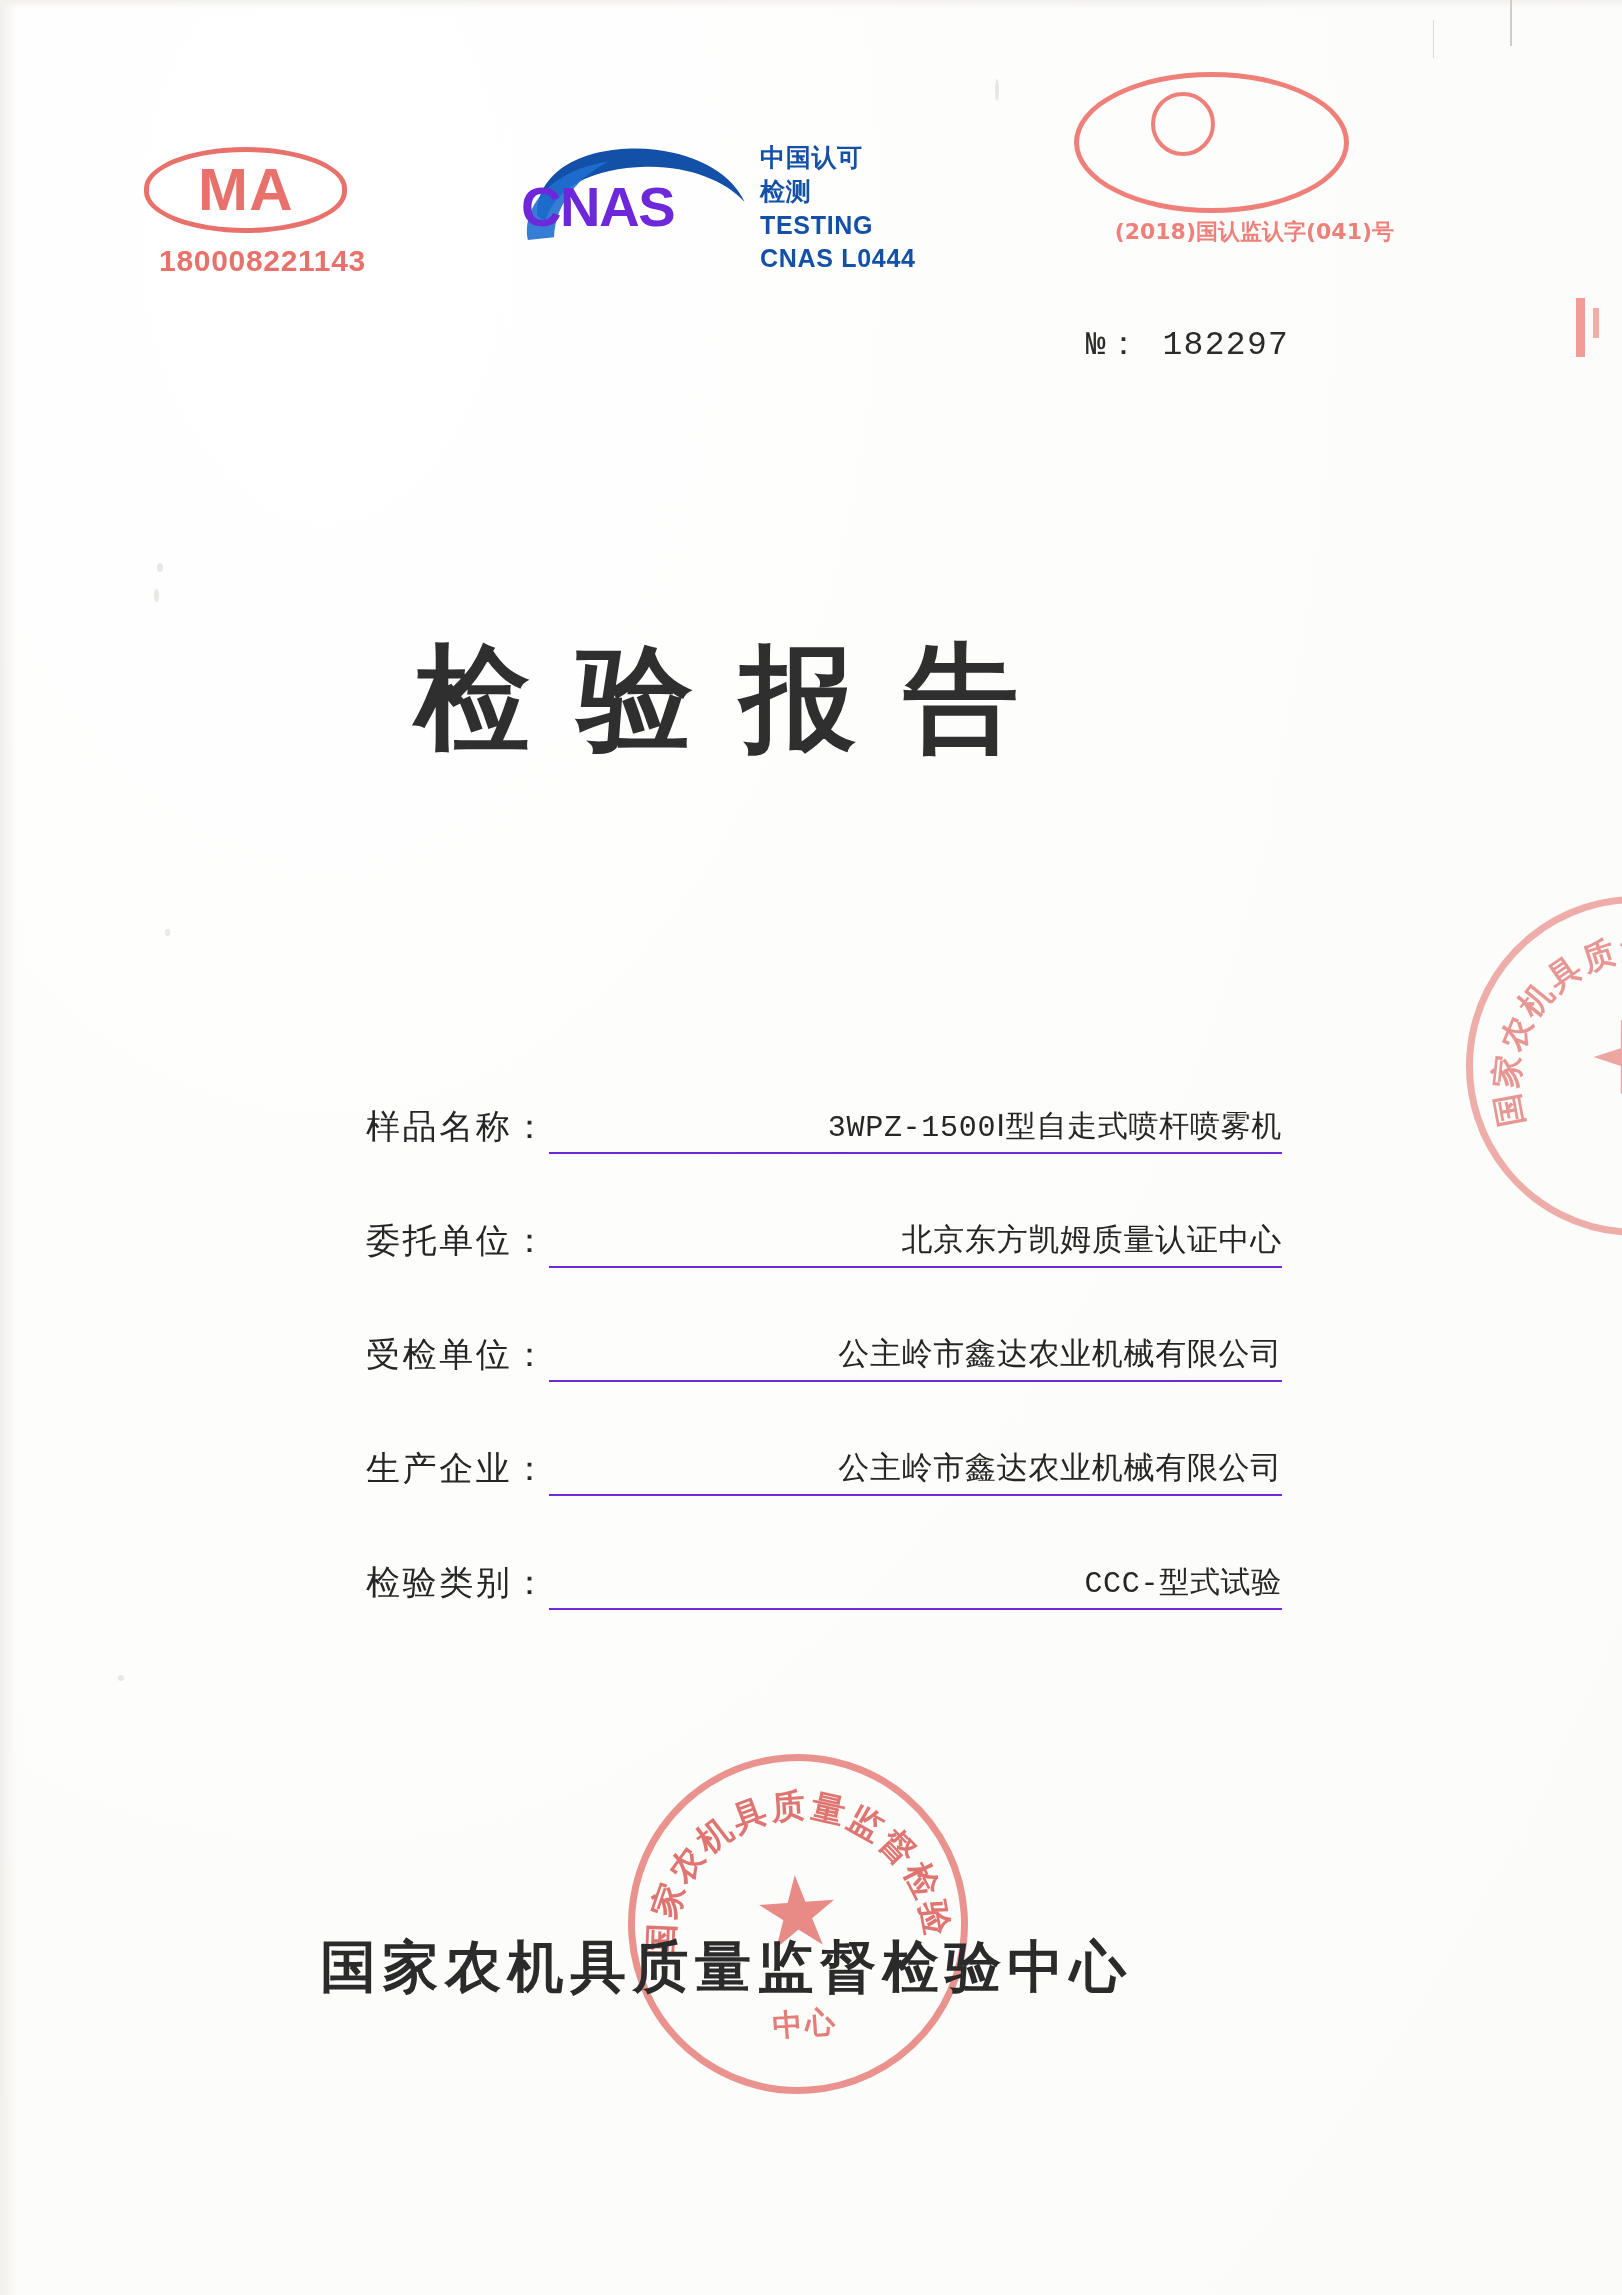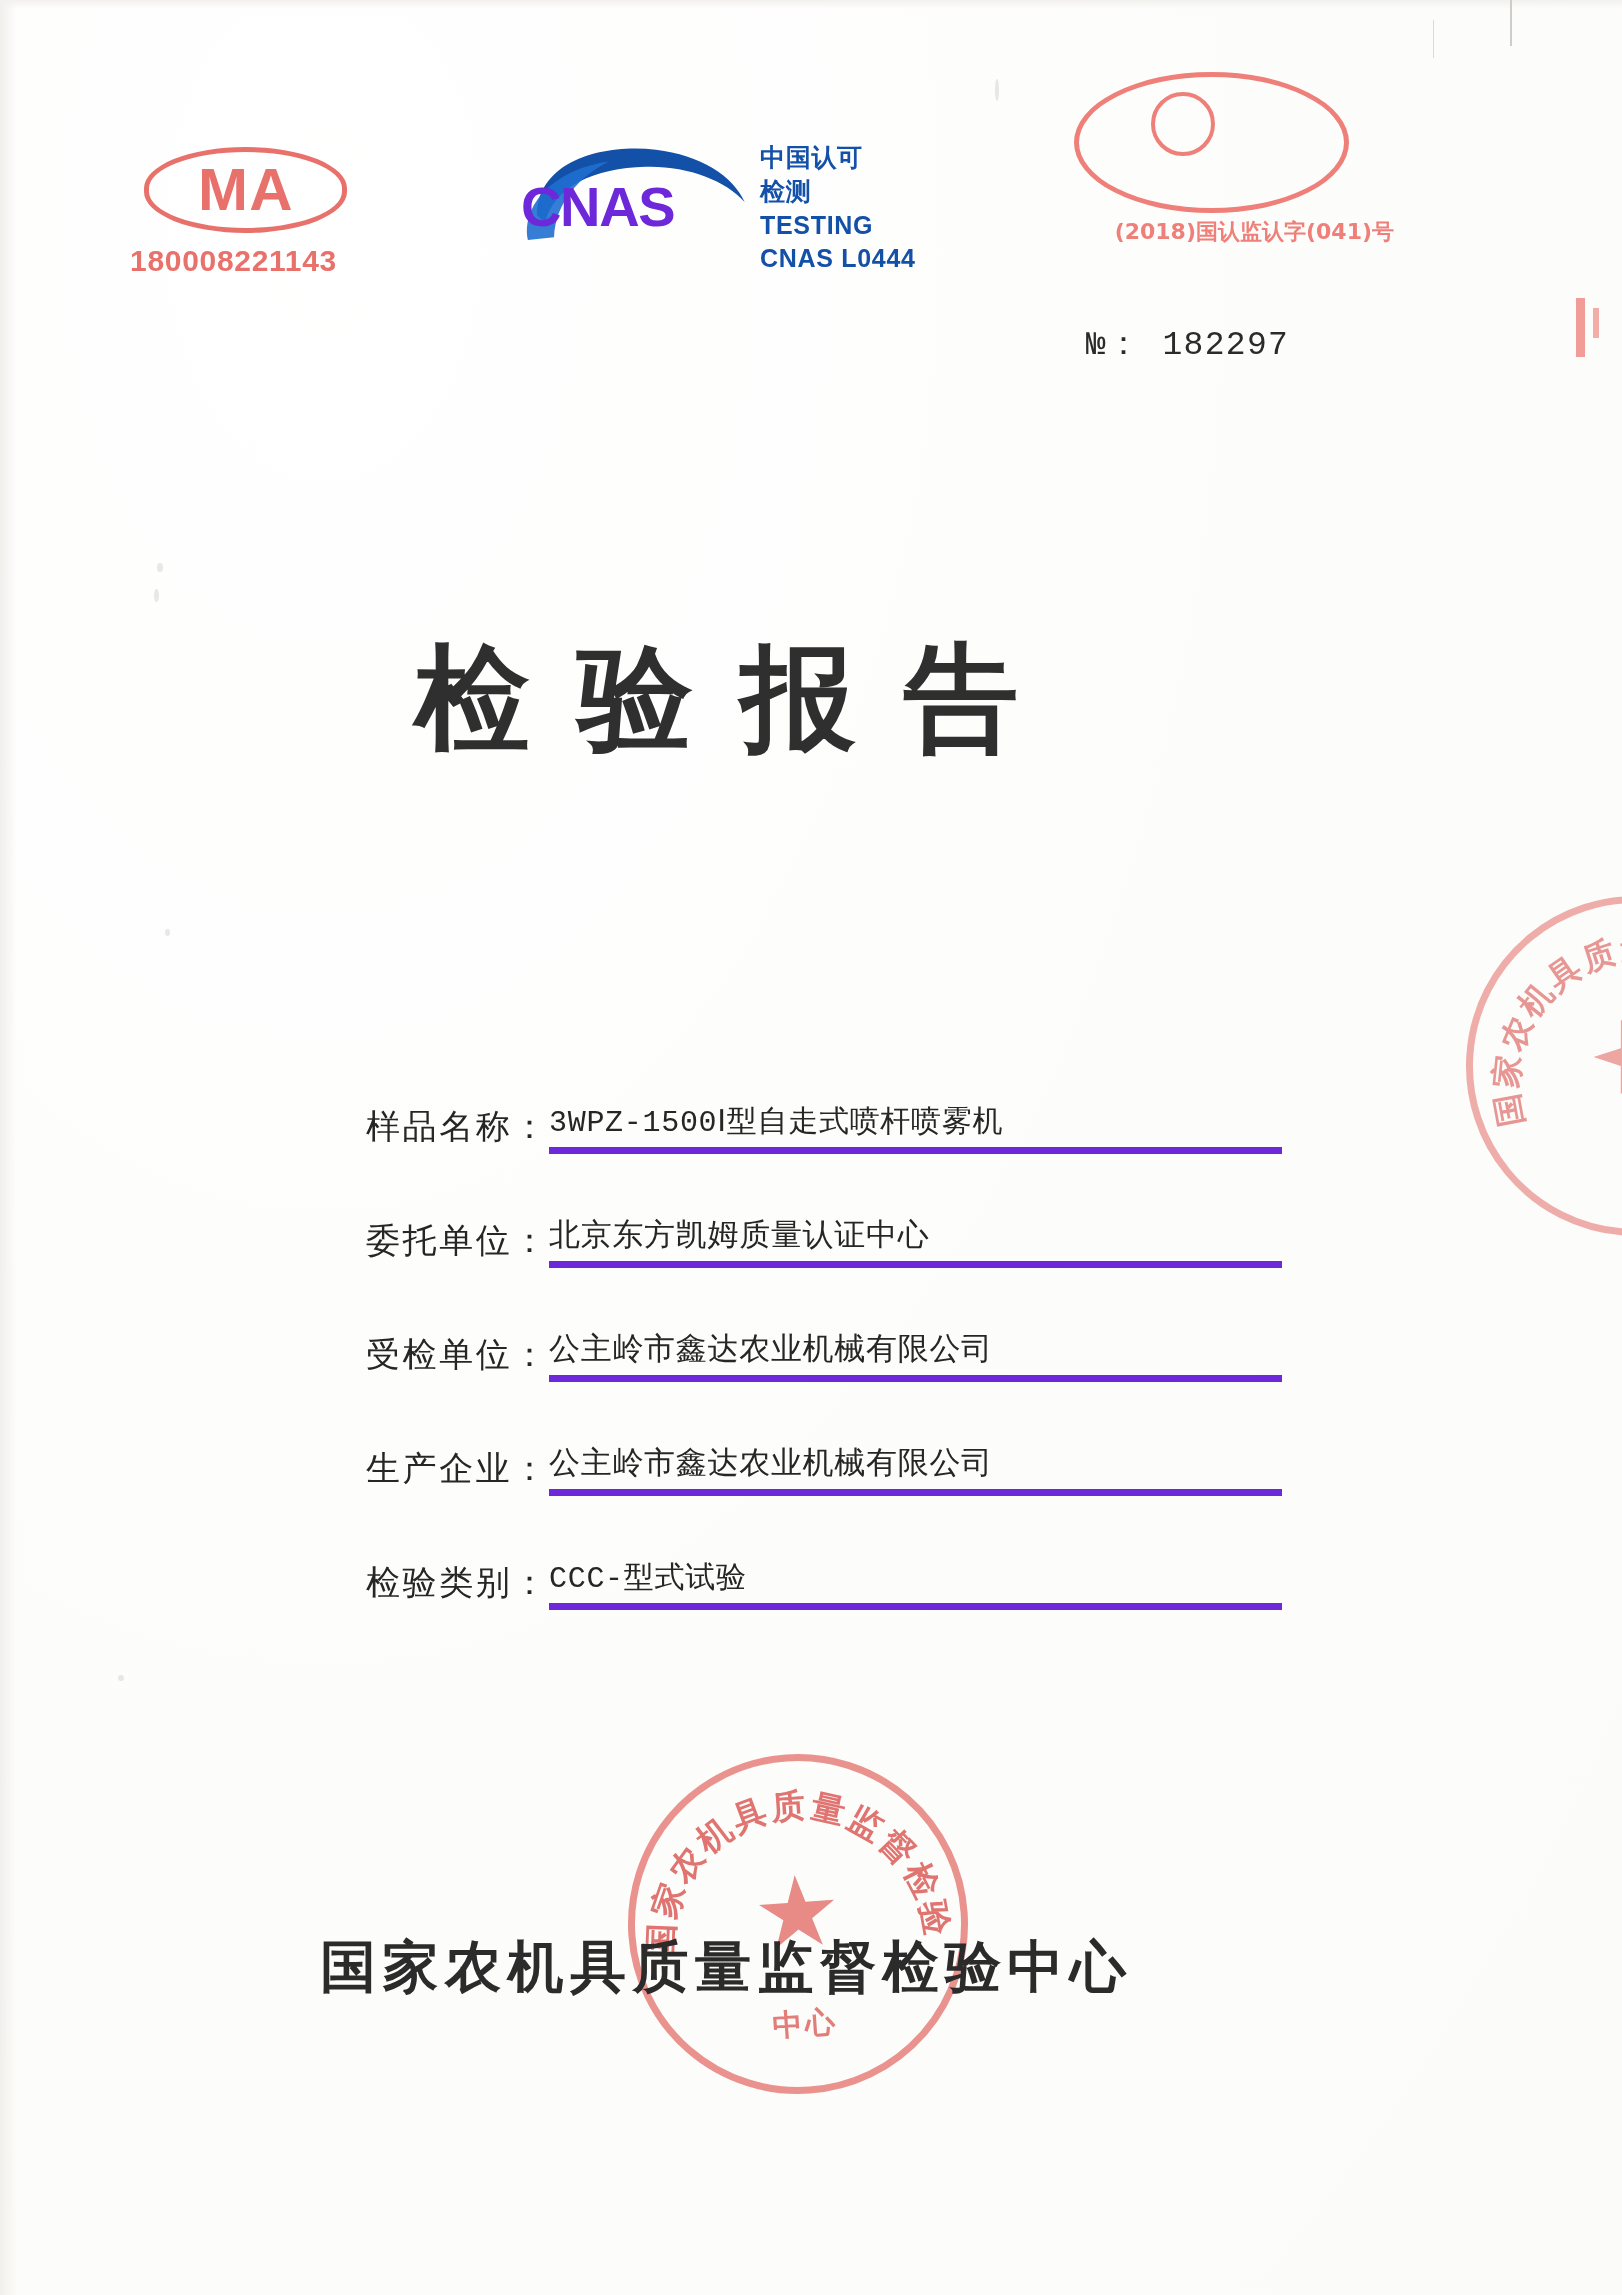--- a/index.html
+++ b/index.html
@@ -72,21 +72,21 @@
     font-family: "Liberation Sans", sans-serif;
     font-weight: bold;
     font-size: 60px;
     letter-spacing: 1.3px;
     line-height: 1;
   }
   .cma-num {
     position: absolute;
     left: 0; top: 97px;
     width: 236px;
-    text-align: left;
+    text-align: right;
     color: #e8716b;
     font-family: "Liberation Sans", sans-serif;
     font-weight: bold;
     font-size: 30px;
     letter-spacing: 0.7px;
   }
 
   
   .cnas {
     position: absolute;
@@ -243,22 +243,22 @@
   .field-label {
     font-family: "DejaVu Sans", sans-serif;
     font-size: 34px;
     color: #262626;
     letter-spacing: 2.6px;
     white-space: nowrap;
     padding-bottom: 3.9px;
   }
   .field-value {
     flex: 1;
-    border-bottom: 7px solid #6d28d9;
-    text-align: left;
+    border-bottom: 2px solid #6d28d9;
+    text-align: right;
     font-family: "DejaVu Sans", sans-serif;
     font-size: 31px;
     color: #262626;
     letter-spacing: 0.7px;
     padding-bottom: 5.2px;
     white-space: nowrap;
   }
   .field-value.mono {
     font-family: "Liberation Mono", monospace;
     font-size: 30px;

